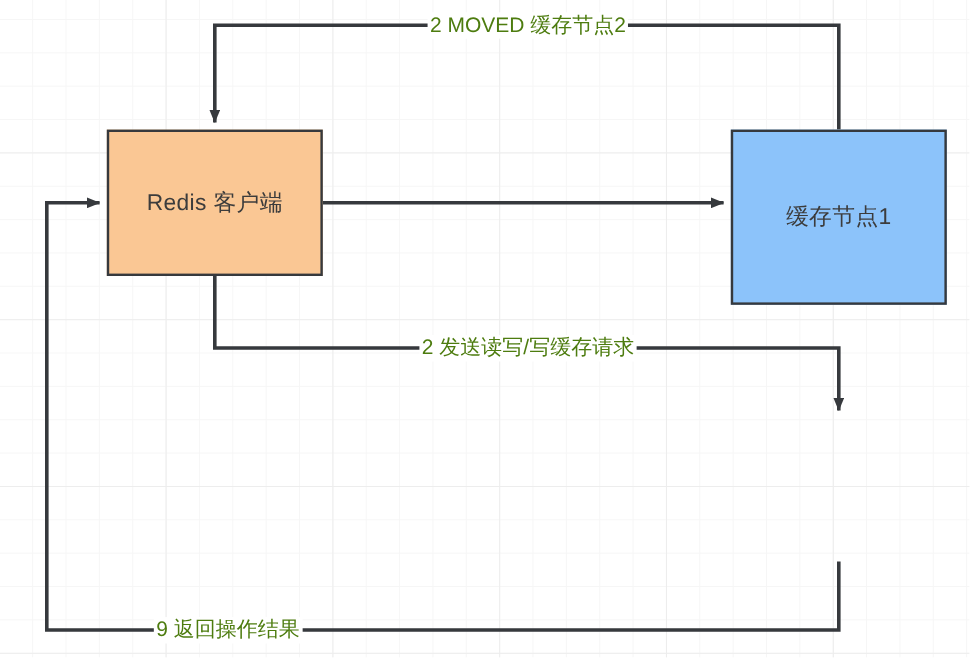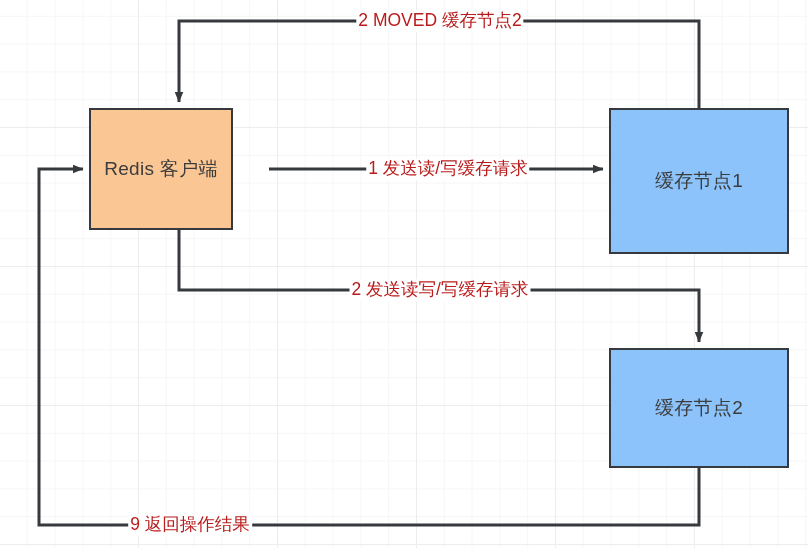--- a/index.html
+++ b/index.html
@@ -47,21 +47,21 @@
   }
   .node-client {
     background: #fac794;
   }
   .node-cache {
     background: #8cc3fa;
   }
   .edge-label {
     position: absolute;
     font-size: 17.5px;
-    color: #b91c1c;
+    color: #4d7c0f;
     background: #ffffff;
     white-space: nowrap;
     line-height: 1;
     padding: 2px 2px;
     transform: translate(-50%, -50%);
     text-align: center;
   }
 </style>
 </head>
 <body>
@@ -77,33 +77,29 @@
 
     <path d="M269,169 L603,169" fill="none" stroke="#36393d" stroke-width="3" marker-end="url(#ah)"></path>
 
     <path d="M699,108 L699,21 L179,21 L179,102" fill="none" stroke="#36393d" stroke-width="3" marker-end="url(#ah)"></path>
 
     <path d="M179,230 L179,290 L699,290 L699,342" fill="none" stroke="#36393d" stroke-width="3" marker-end="url(#ah)"></path>
 
     <path d="M699,468 L699,525 L39,525 L39,169 L83,169" fill="none" stroke="#36393d" stroke-width="3" marker-end="url(#ah)"></path>
   </svg>
 
-  <div class="node node-client" style="left:89px; top:108px; width:144px; height:122px;">
+  <div class="node node-client" style="left:89px; top:108px; width:180px; height:122px;">
     <span>Redis 客户端</span>
   </div>
 
   <div class="node node-cache" style="left:609px; top:108px; width:180px; height:146px;">
     <span>缓存节点1</span>
   </div>
 
-  <div class="node node-cache" style="left:609px; top:348px; width:180px; height:120px;">
-    <span>缓存节点2</span>
-  </div>
 
-  <div class="edge-label" style="left:448px; top:169px;">1 发送读/写缓存请求</div>
 
   <div class="edge-label" style="left:440px; top:21px;">2 MOVED 缓存节点2</div>
 
   <div class="edge-label" style="left:440px; top:290px;">2 发送读写/写缓存请求</div>
 
   <div class="edge-label" style="left:190px; top:525px;">9 返回操作结果</div>
 
 </div>
 
 </body></html>

